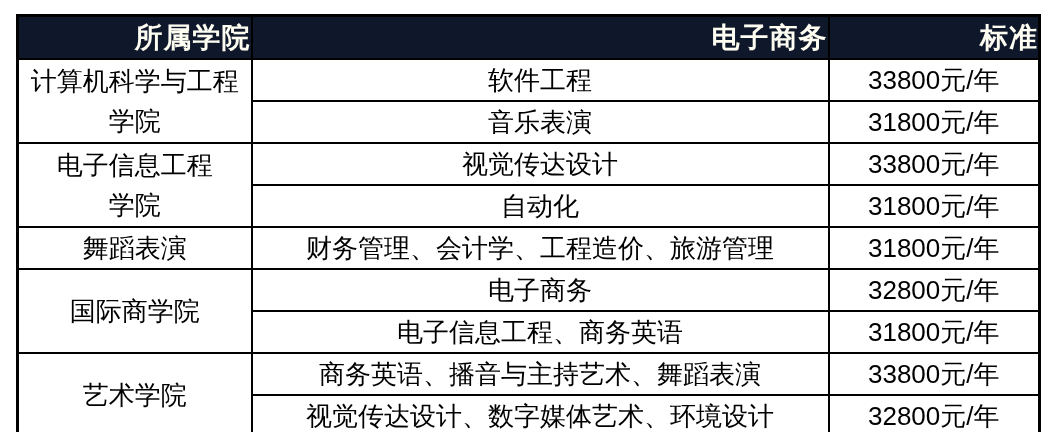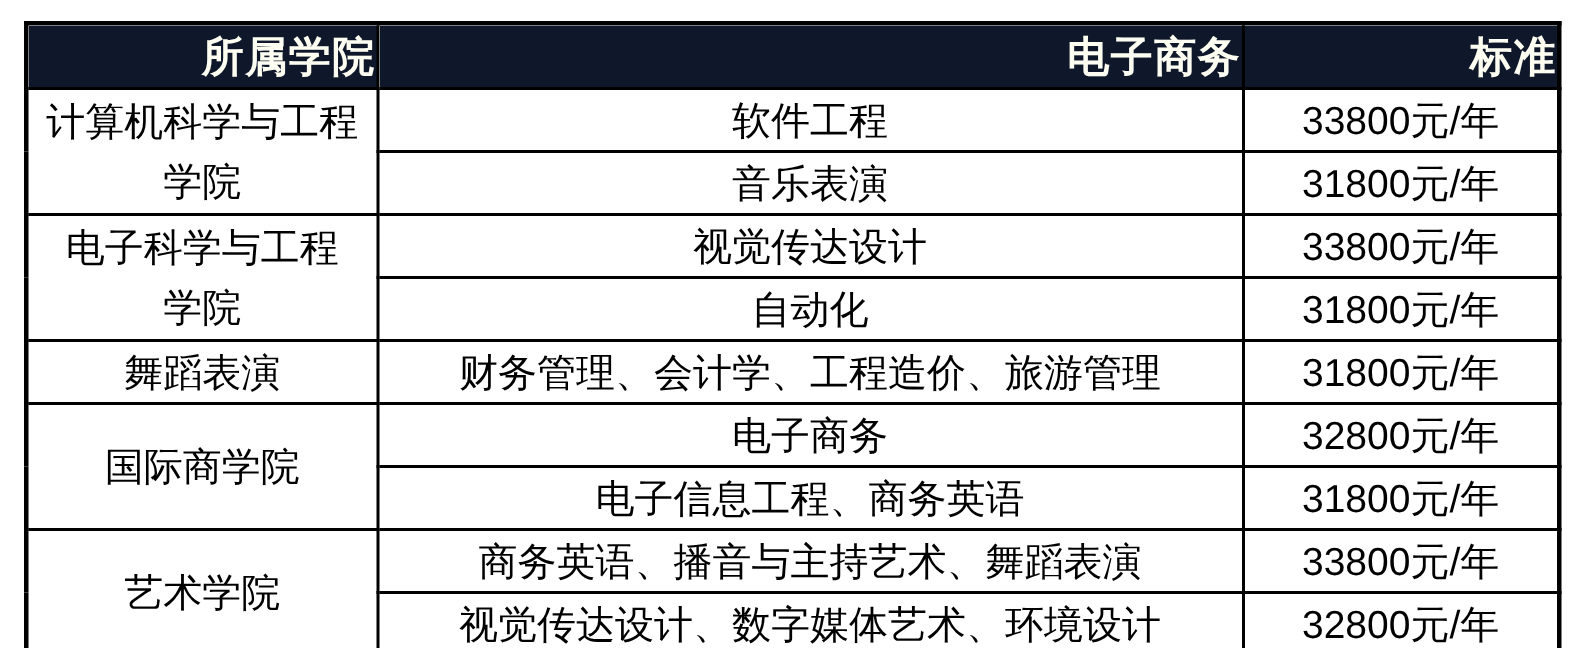--- a/index.html
+++ b/index.html
@@ -79,21 +79,21 @@
         <td class="college-cell" rowspan="2">计算机科学与工程
 学院</td>
         <td>软件工程</td>
         <td>33800元/年</td>
       </tr>
       <tr>
         <td>音乐表演</td>
         <td>31800元/年</td>
       </tr>
       <tr>
-        <td class="college-cell" rowspan="2">电子科学与工程
+        <td class="college-cell" rowspan="2">电子信息工程
 学院</td>
         <td>视觉传达设计</td>
         <td>33800元/年</td>
       </tr>
       <tr>
         <td>自动化</td>
         <td>31800元/年</td>
       </tr>
       <tr>
         <td class="college-cell">舞蹈表演</td>

